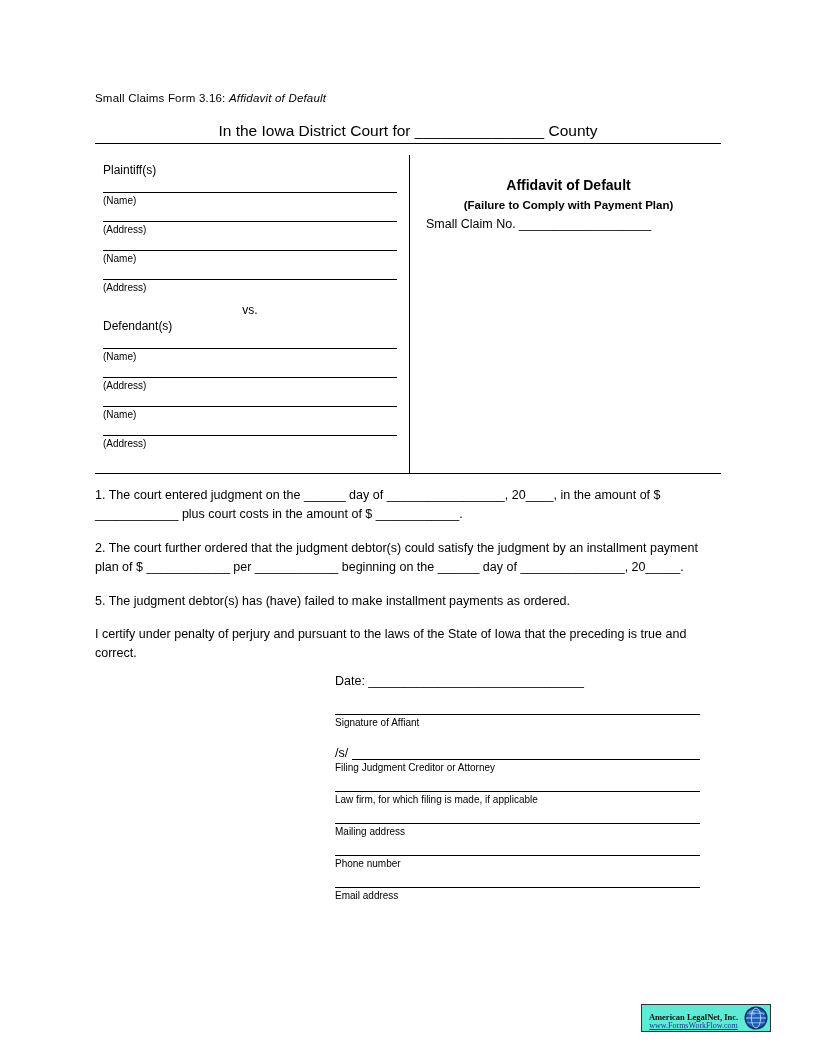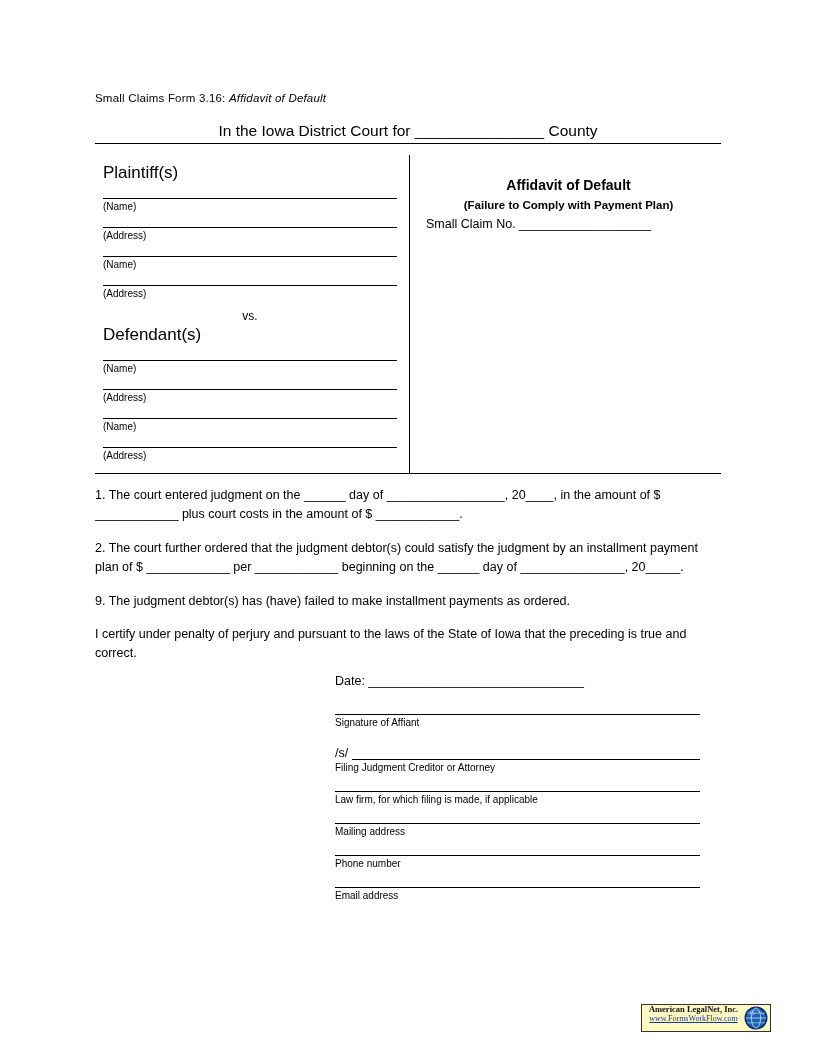--- a/index.html
+++ b/index.html
@@ -53,21 +53,21 @@
     padding: 8px 12px 4px 8px;
     box-sizing: border-box;
     position: relative;
   }
   .caption-right {
     flex: 1;
     padding: 22px 10px 4px 16px;
     box-sizing: border-box;
   }
   .party-label {
-    font-size: 17px;
+    font-size: 12px;
     margin-bottom: 14px;
   }
   .blank-row {
     border-bottom: 1px solid #000;
     height: 1px;
     margin-top: 14px;
   }
   .sub-label {
     font-size: 10px;
     margin-top: 2px;
@@ -134,23 +134,23 @@
     border-bottom: 1px solid #000;
     height: 13px;
   }
   .footer-badge {
     position: absolute;
     left: 641px;
     top: 1004px;
     width: 130px;
     height: 28px;
     border: 1px solid #333;
-    background: #fef9c3;
+    background: #5eead4;
     display: flex;
-    align-items: flex-start;
+    align-items: flex-end;
     box-sizing: border-box;
   }
   .badge-text {
     flex: 1;
     text-align: center;
     font-family: "Liberation Serif", serif;
     line-height: 1.12;
     padding-left: 2px;
   }
   .badge-name {
@@ -217,21 +217,21 @@
 
       <div class="caption-right">
         <div class="doc-title">Affidavit of Default</div>
         <div class="doc-subtitle">(Failure to Comply with Payment Plan)</div>
         <div class="claim-no">Small Claim No. ___________________</div>
       </div>
     </div>
 
     <div class="body-para first">1.  The court entered judgment on the ______ day of _________________, 20____, in the amount of $ ____________ plus court costs in the amount of $ ____________.</div>
     <div class="body-para">2.  The court further ordered that the judgment debtor(s) could satisfy the judgment by an installment payment plan of $ ____________ per ____________ beginning on the ______ day of _______________, 20_____.</div>
-    <div class="body-para">9.  The judgment debtor(s) has (have) failed to make installment payments as ordered.</div>
+    <div class="body-para">5.  The judgment debtor(s) has (have) failed to make installment payments as ordered.</div>
     <div class="body-para">I certify under penalty of perjury and pursuant to the laws of the State of Iowa that the preceding is true and correct.</div>
 
     <div class="date-line">Date:  _______________________________</div>
 
     <div class="sig-block">
 
       <div>
         <div class="sig-rule"></div>
         <div class="sig-caption">Signature of Affiant</div>
       </div>

